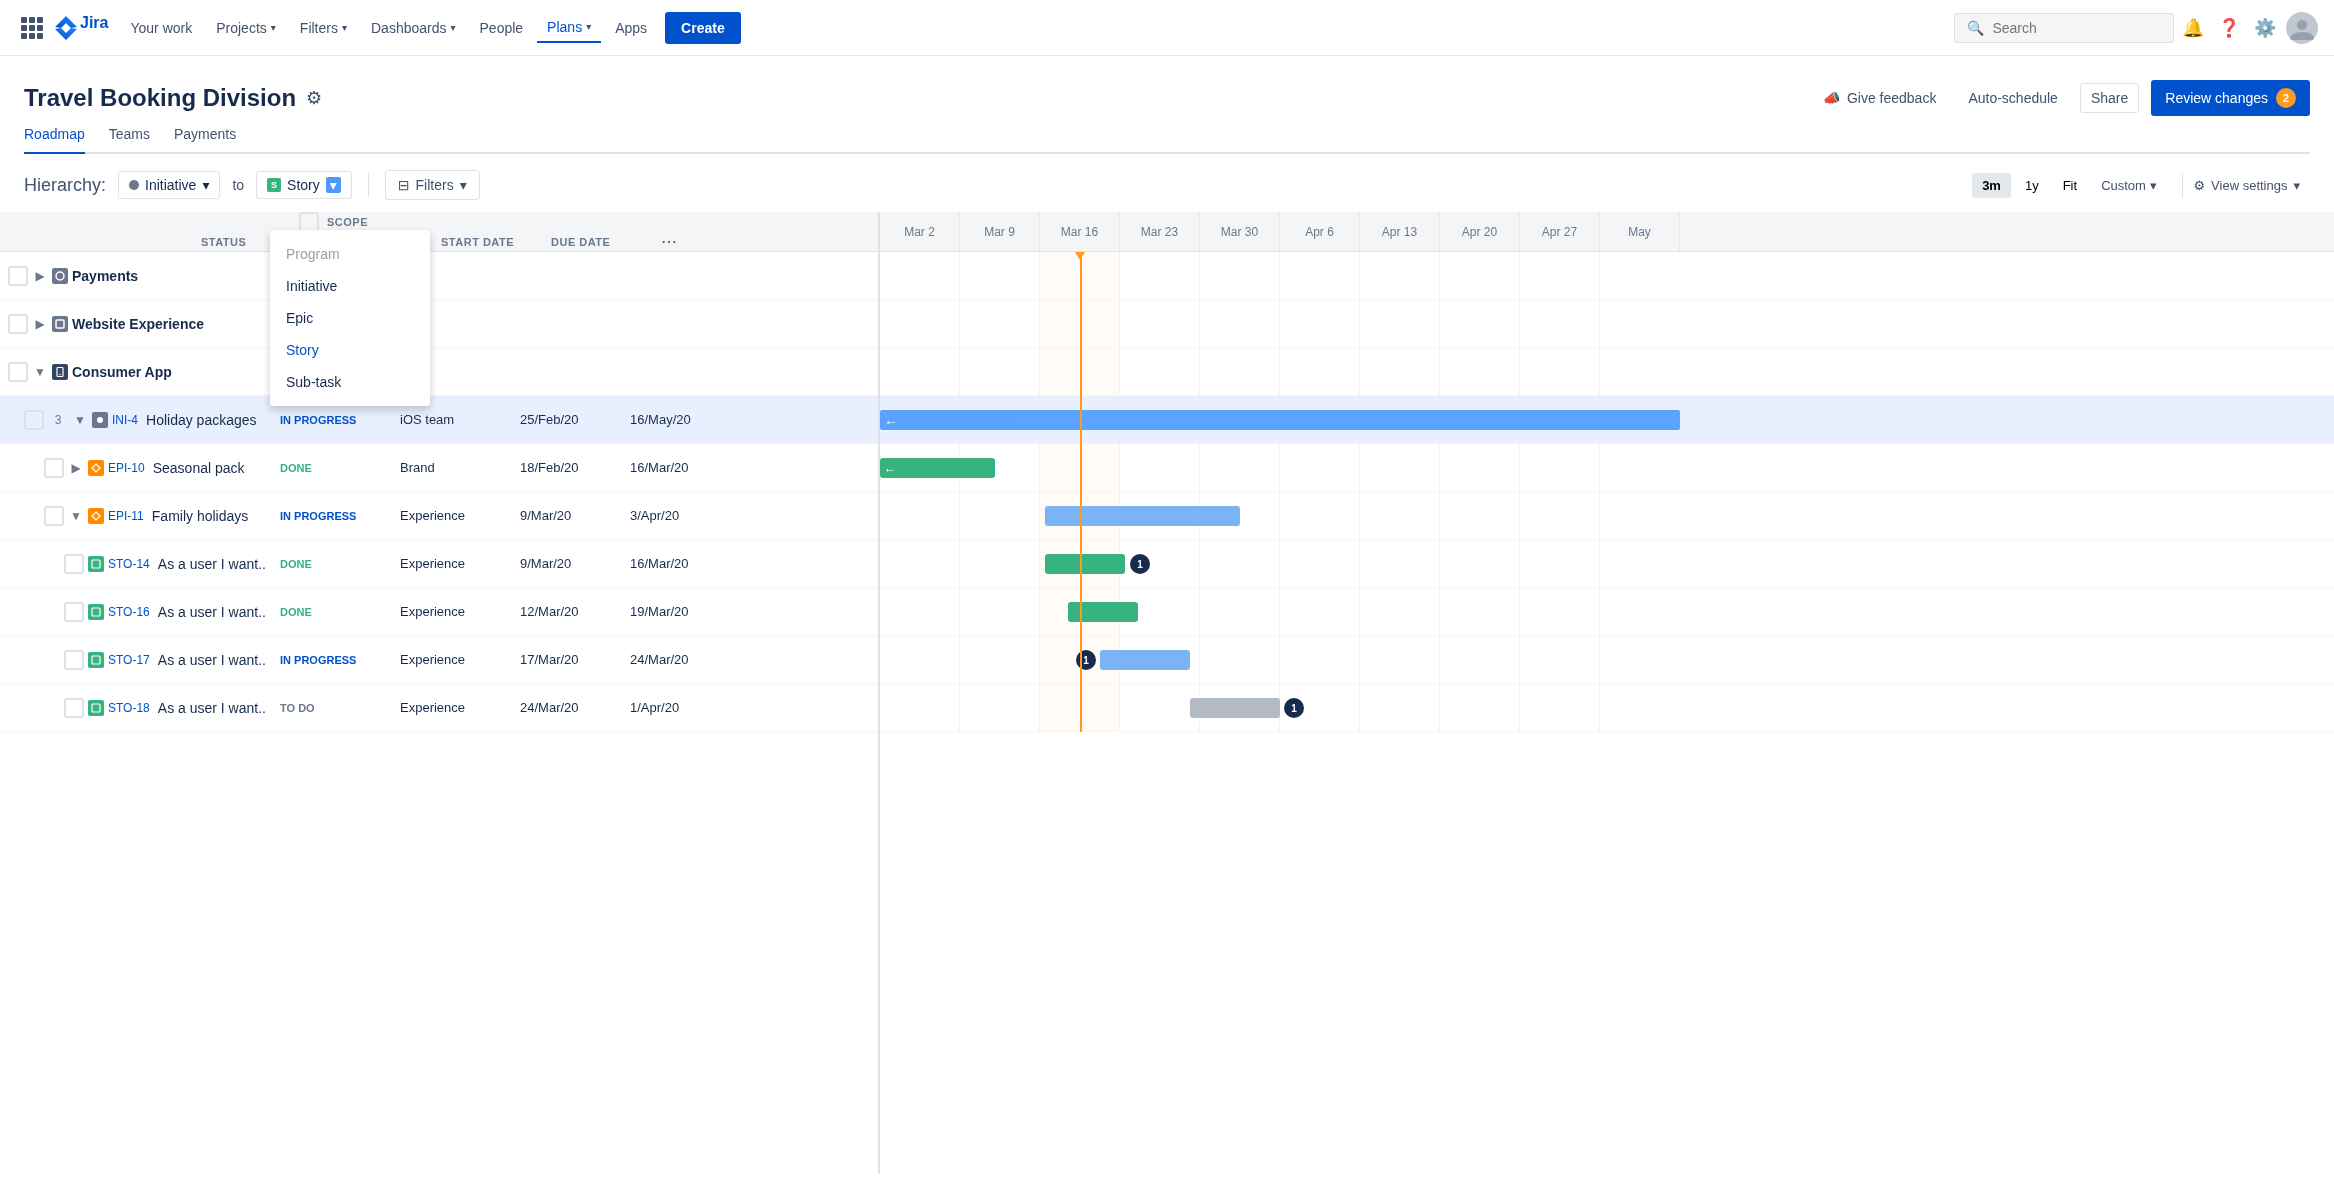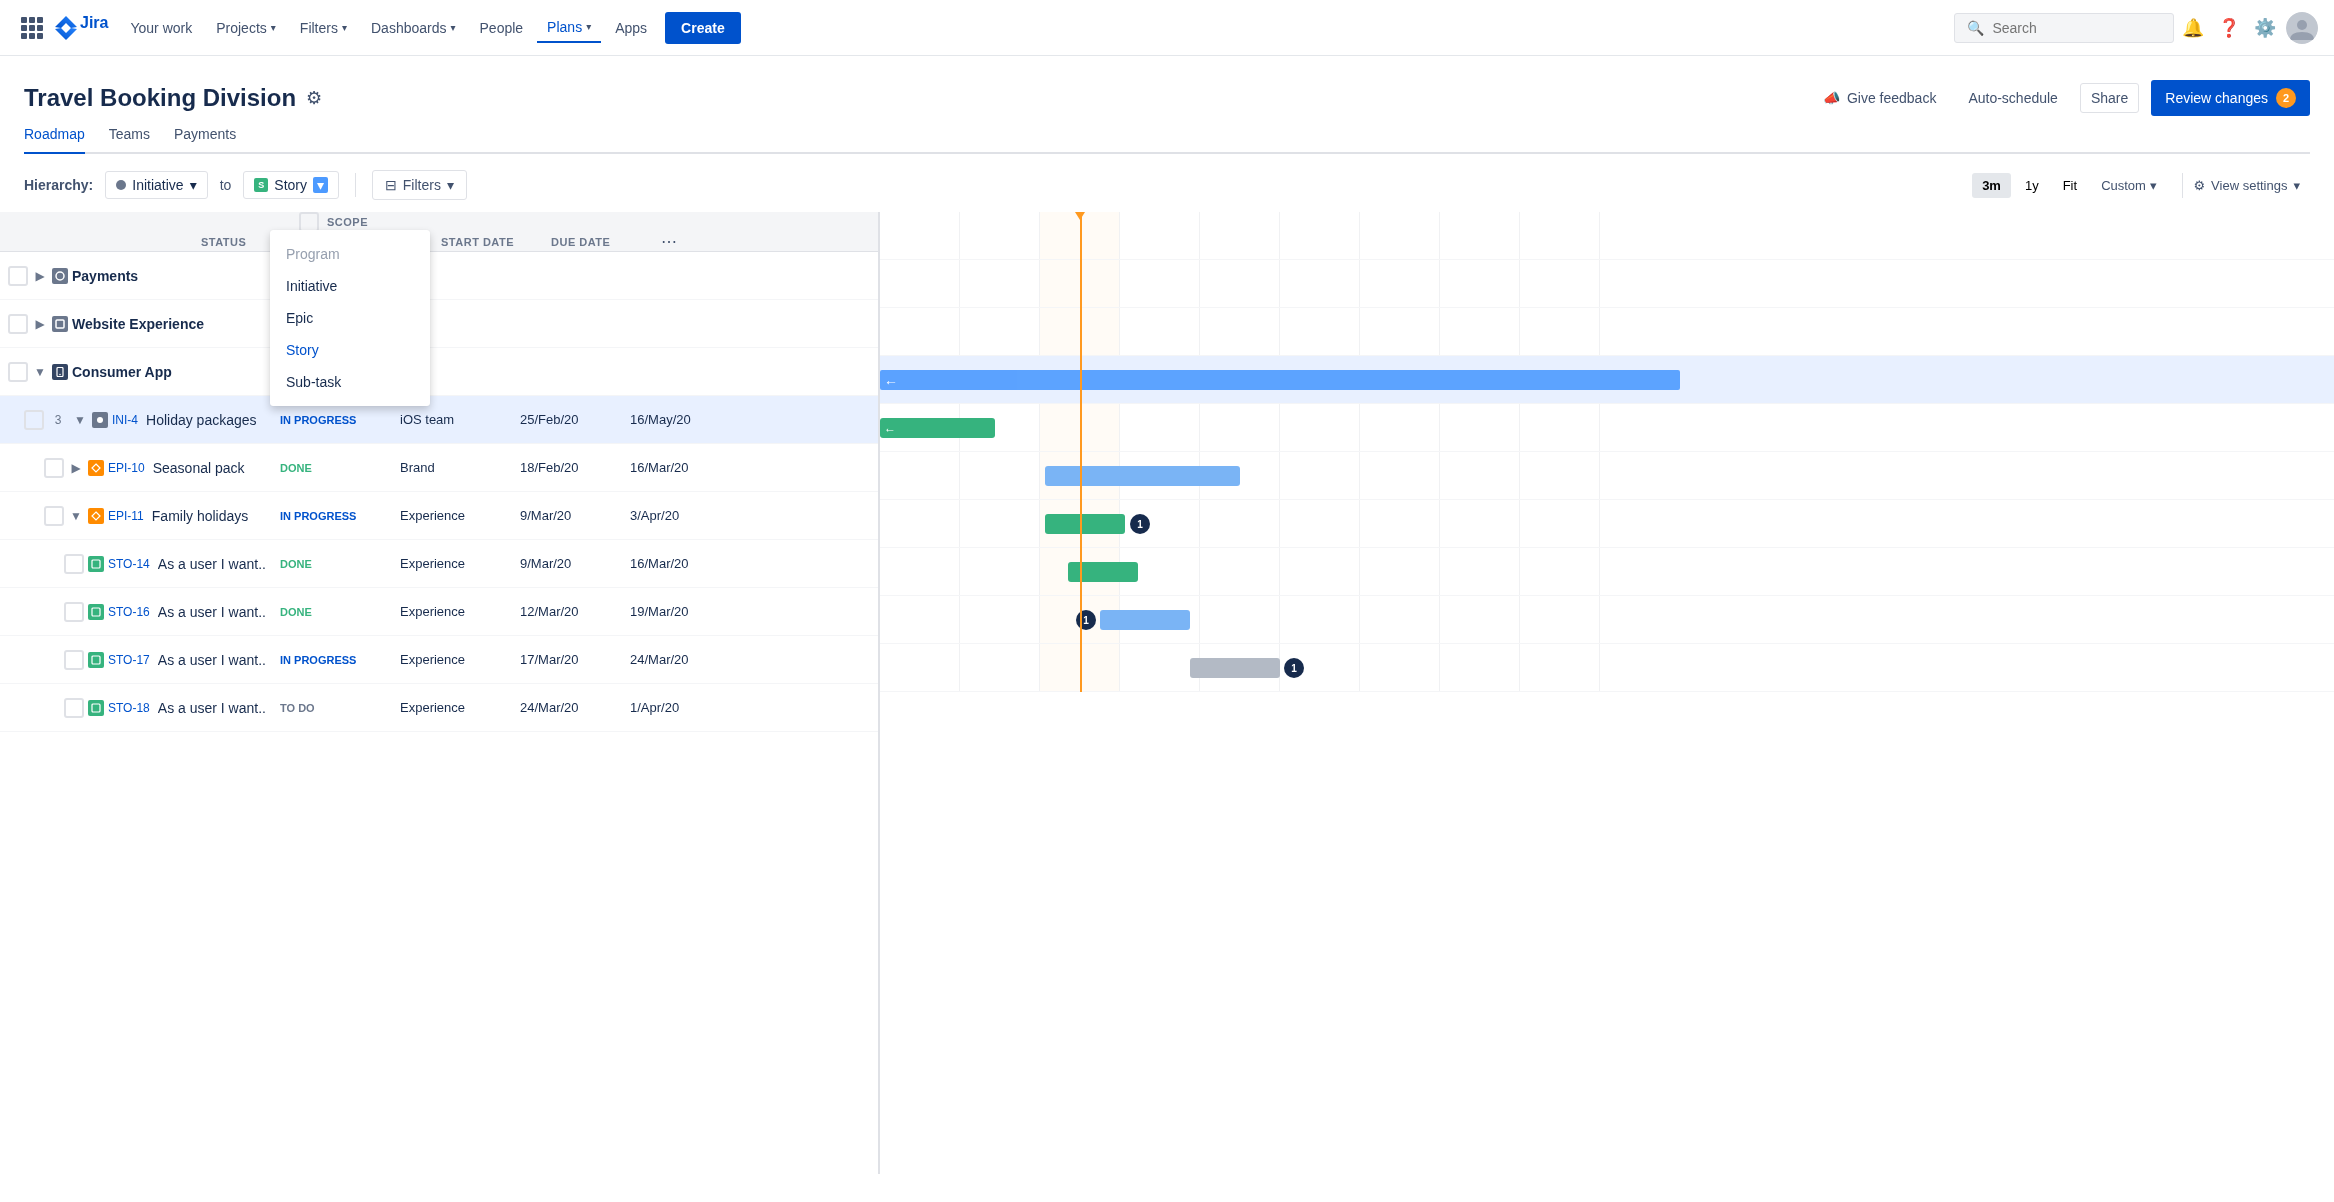--- a/index.html
+++ b/index.html
@@ -33,21 +33,21 @@
     .btn-review { background: #0052cc; color: #fff; padding: 8px 14px; border-radius: 3px; font-size: 14px; font-weight: 500; cursor: pointer; display: flex; align-items: center; gap: 8px; }
     .badge { background: #ff991f; color: #fff; border-radius: 50%; width: 20px; height: 20px; display: flex; align-items: center; justify-content: center; font-size: 11px; font-weight: 700; }
 
     
     .tabs { display: flex; border-bottom: 2px solid #dfe1e6; margin-bottom: 16px; }
     .tab { padding: 10px 0; margin-right: 24px; cursor: pointer; font-size: 14px; color: #42526e; border-bottom: 2px solid transparent; margin-bottom: -2px; }
     .tab.active { color: #0052cc; border-bottom: 2px solid #0052cc; font-weight: 500; }
 
     
     .toolbar { display: flex; align-items: center; gap: 12px; margin-bottom: 0; padding-bottom: 12px; }
-    .hierarchy-label { font-size: 14px; color: #42526e; font-weight: 700; }
+    .hierarchy-label { font-size: 18px; color: #42526e; font-weight: 400; }
     .hierarchy-select { display: flex; align-items: center; gap: 6px; border: 1px solid #dfe1e6; border-radius: 3px; padding: 5px 10px; cursor: pointer; background: #fff; }
     .hierarchy-select .dot { width: 10px; height: 10px; border-radius: 50%; background: #6b778c; }
     .hierarchy-to { font-size: 14px; color: #42526e; }
     .story-select { display: flex; align-items: center; gap: 6px; border: 1px solid #dfe1e6; border-radius: 3px; padding: 5px 10px; cursor: pointer; background: #fff; }
     .story-icon { width: 14px; height: 14px; background: #36b37e; border-radius: 2px; display: flex; align-items: center; justify-content: center; color: #fff; font-size: 9px; font-weight: 700; }
     .divider-v { width: 1px; height: 24px; background: #dfe1e6; margin: 0 4px; }
     .filter-btn { display: flex; align-items: center; gap: 6px; padding: 6px 12px; border: 1px solid #dfe1e6; border-radius: 3px; cursor: pointer; color: #42526e; }
     .toolbar-spacer { flex: 1; }
     .time-btns { display: flex; align-items: center; gap: 4px; }
     .time-btn { padding: 5px 10px; border-radius: 3px; cursor: pointer; color: #000000; font-size: 13px; }
@@ -467,20 +467,32 @@
         <span class="field-status status-todo">TO DO</span>
         <span class="field-team">Experience</span>
         <span class="field-date">24/Mar/20</span>
         <span class="field-date">1/Apr/20</span>
       </div>
     </div>
   </div>
 
   <div class="gantt">
 
+    <div class="gantt-header">
+      <div class="gantt-col-header" style="width:80px;">Mar 2</div>
+      <div class="gantt-col-header" style="width:80px;">Mar 9</div>
+      <div class="gantt-col-header" style="width:80px;">Mar 16</div>
+      <div class="gantt-col-header" style="width:80px;">Mar 23</div>
+      <div class="gantt-col-header" style="width:80px;">Mar 30</div>
+      <div class="gantt-col-header" style="width:80px;">Apr 6</div>
+      <div class="gantt-col-header" style="width:80px;">Apr 13</div>
+      <div class="gantt-col-header" style="width:80px;">Apr 20</div>
+      <div class="gantt-col-header" style="width:80px;">Apr 27</div>
+      <div class="gantt-col-header" style="width:80px;">May</div>
+    </div>
 
     <div class="gantt-body" style="position:relative;">
 
       <div style="position:absolute; left:200px; top:0; bottom:0; width:2px; background:#ff991f; z-index:10;">
         <div style="position:absolute; top:0; left:-5px; width:0; height:0; border-left:5px solid transparent; border-right:5px solid transparent; border-top:8px solid #ff991f;"></div>
       </div>
 
       <div style="position:absolute;top:0;left:0;right:0;bottom:0;display:flex;pointer-events:none;">
         <div style="width:80px;height:100%;border-right:1px solid #f0f1f3;"></div>
         <div style="width:80px;height:100%;border-right:1px solid #f0f1f3;"></div>

